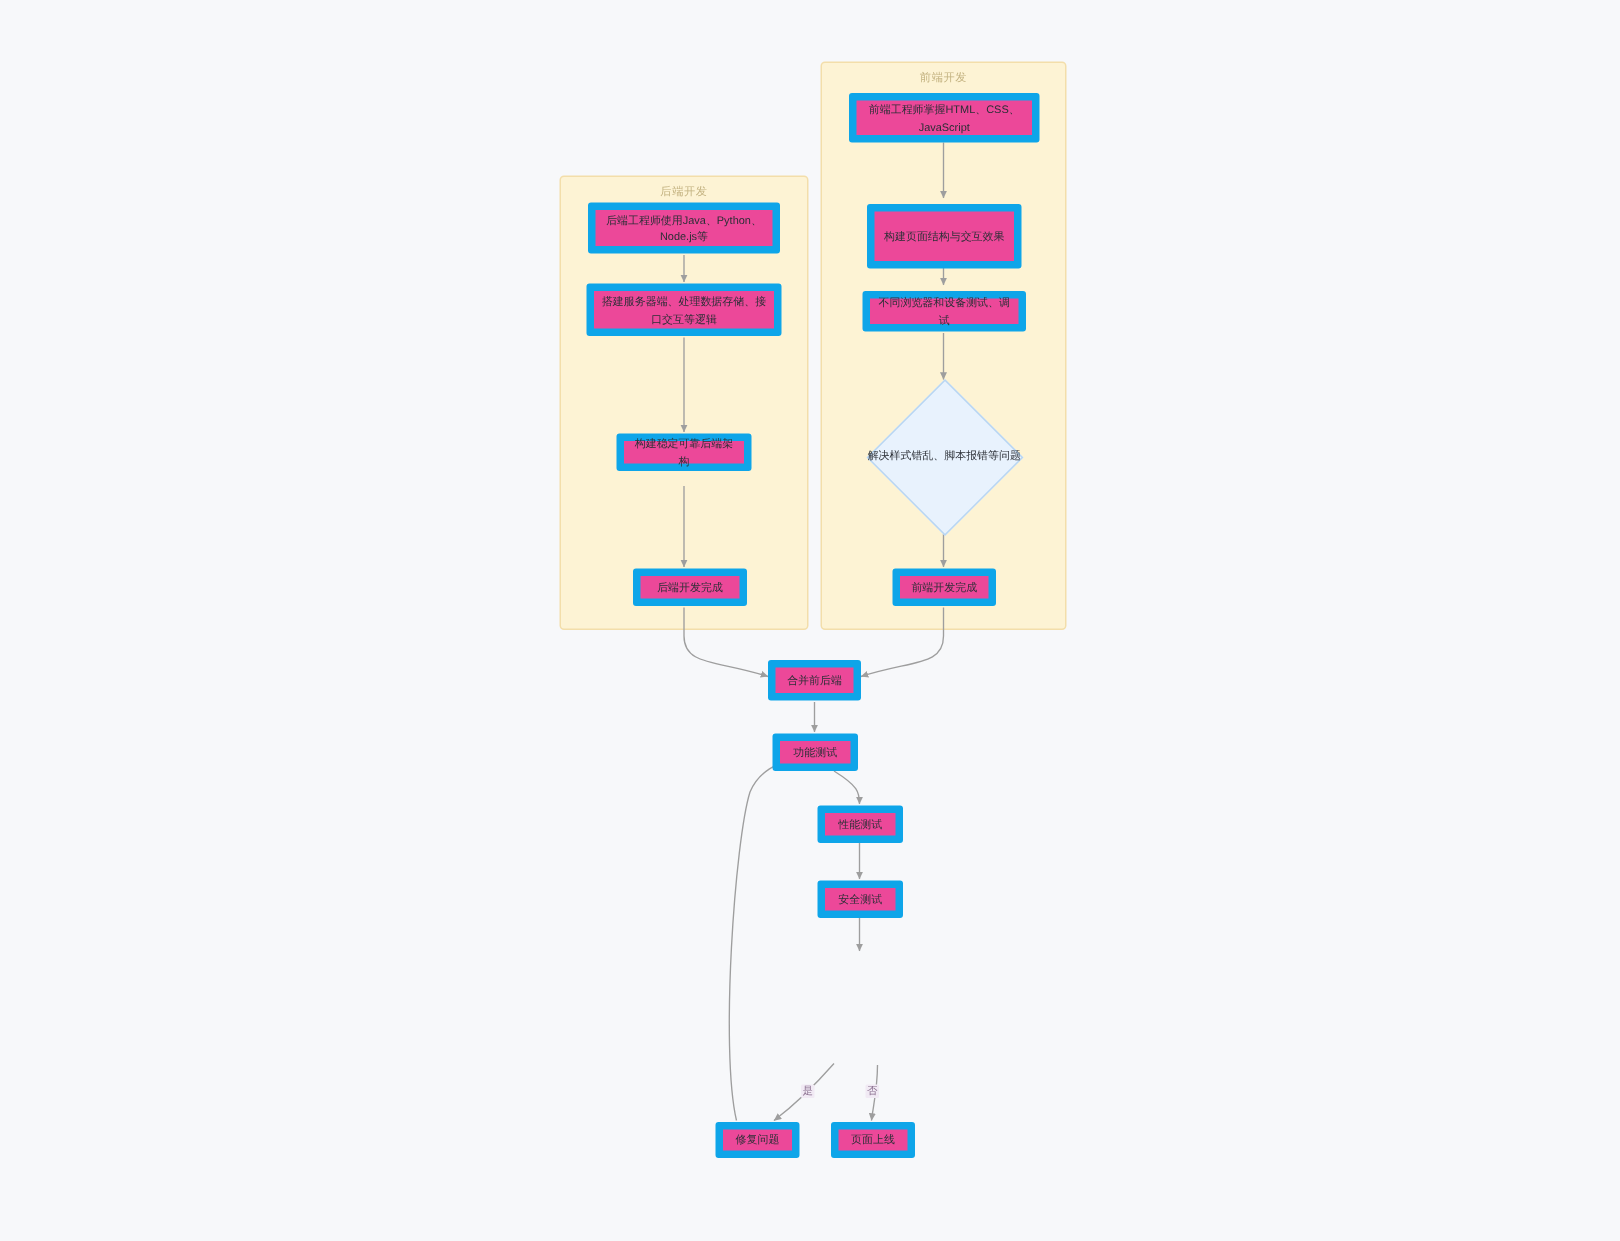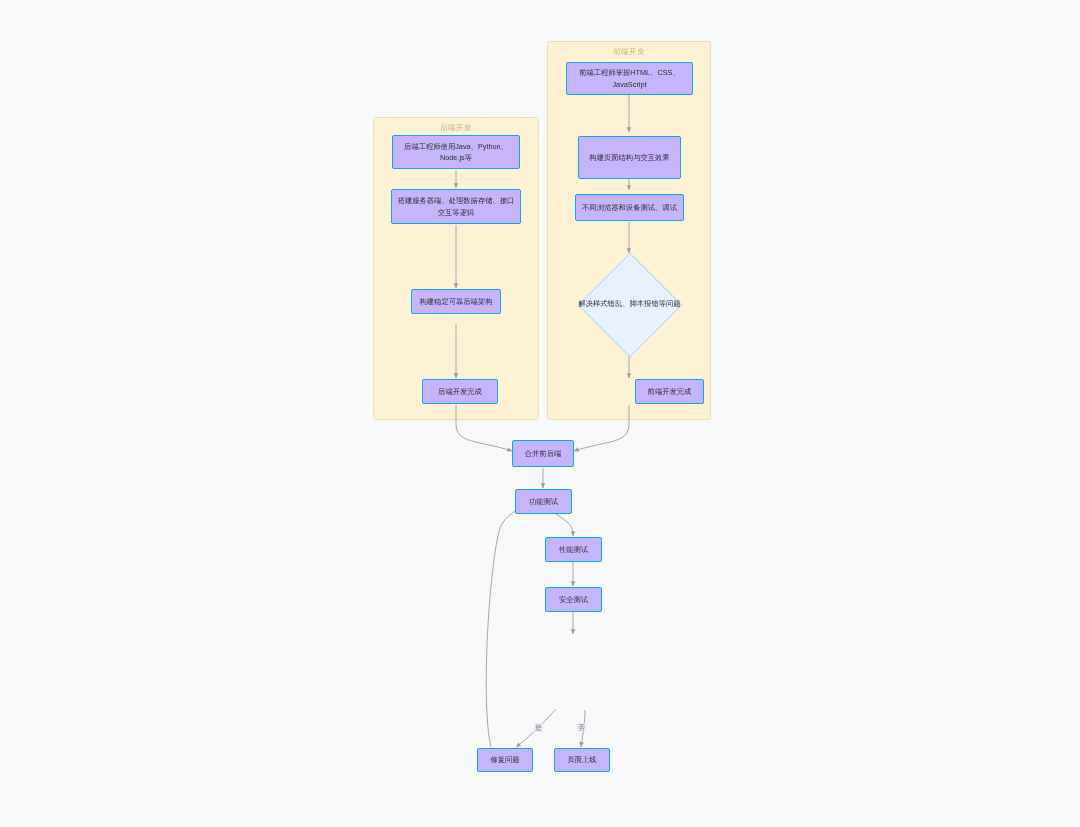--- a/index.html
+++ b/index.html
@@ -31,22 +31,22 @@
 
   .node{
     position:absolute;
     box-sizing:border-box;
     display:flex;
     align-items:center;
     justify-content:center;
     text-align:center;
   }
   .box{
-    background:#c4b5fd;
-    border:1px solid #0ea5e9;
+    background:#ec4899;
+    border:5px solid #0ea5e9;
     border-radius:2px;
     color:#2b2f36;
     font-size:7.3px;
     line-height:1.55;
     padding:2px 5px;
   }
   .diamond-wrap{
     position:absolute;
     display:flex;align-items:center;justify-content:center;
   }
@@ -133,21 +133,21 @@
 
   <div class="node box" style="left:575px;top:194px;width:109px;height:27px;">
     <span>不同浏览器和设备测试、调试</span>
   </div>
 
   <div class="diamond-wrap" style="left:557px;top:232px;width:145px;height:145px;">
     <div class="diamond-shape" style="width:72px;height:72px;"></div>
     <div class="diamond-text">解决样式错乱、脚本报错等问题</div>
   </div>
 
-  <div class="node box" style="left:595px;top:379px;width:69px;height:25px;margin-left:40px;">
+  <div class="node box" style="left:595px;top:379px;width:69px;height:25px;">
     <span>前端开发完成</span>
   </div>
 
   <div class="node box" style="left:392px;top:135px;width:128px;height:34px;">
     <span>后端工程师使用Java、Python、Node.js等</span>
   </div>
 
   <div class="node box" style="left:391px;top:189px;width:130px;height:35px;">
     <span>搭建服务器端、处理数据存储、接口交互等逻辑</span>
   </div>

